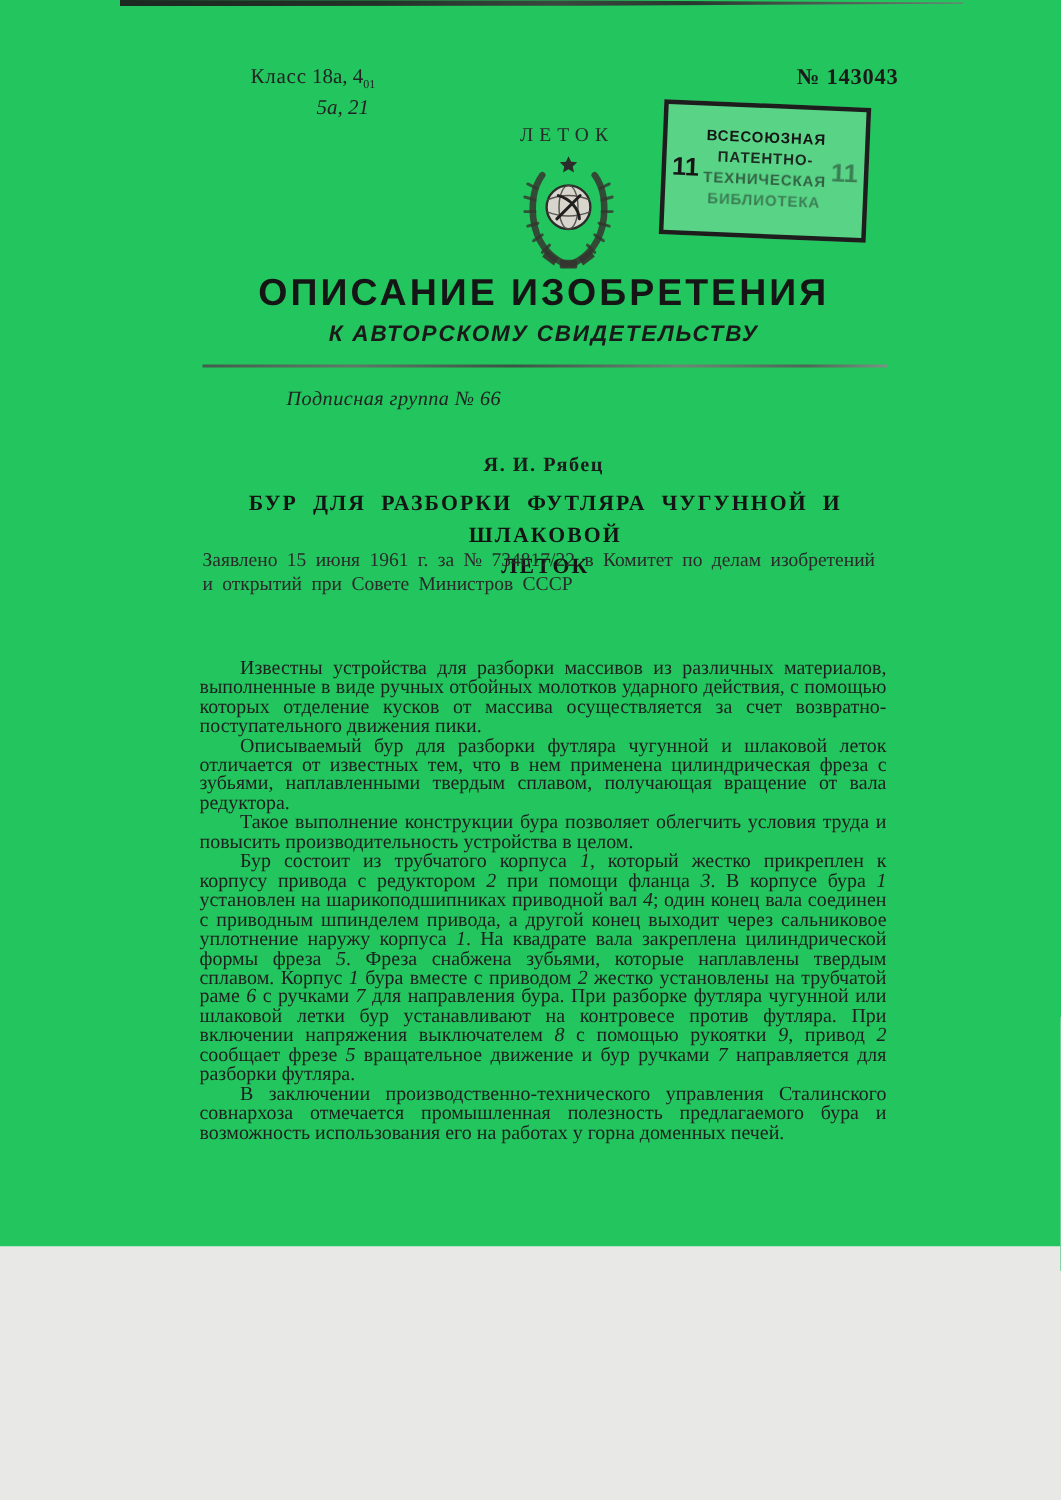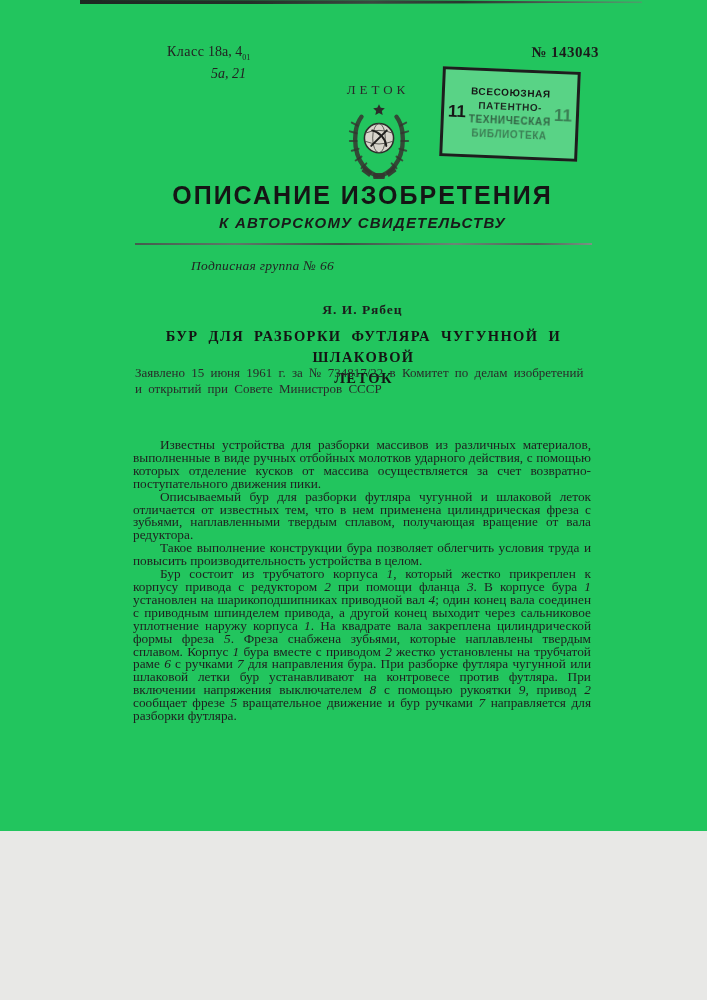--- a/index.html
+++ b/index.html
@@ -182,15 +182,16 @@
     <span>Заявлено 15 июня 1961 г. за № 734817/22 в Комитет по делам изобретений</span><br>
     <span>и открытий при Совете Министров СССР</span>
   </div>
 
 
   <div class="body-text">
       <p>Известны устройства для разборки массивов из различных материалов, выполненные в виде ручных отбойных молотков ударного действия, с помощью которых отделение кусков от массива осуществляется за счет возвратно-поступательного движения пики.</p>
       <p>Описываемый бур для разборки футляра чугунной и шлаковой леток отличается от известных тем, что в нем применена цилиндрическая фреза с зубьями, наплавленными твердым сплавом, получающая вращение от вала редуктора.</p>
       <p>Такое выполнение конструкции бура позволяет облегчить условия труда и повысить производительность устройства в целом.</p>
       <p>Бур состоит из трубчатого корпуса <i>1</i>, который жестко прикреплен к корпусу привода с редуктором <i>2</i> при помощи фланца <i>3</i>. В корпусе бура <i>1</i> установлен на шарикоподшипниках приводной вал <i>4</i>; один конец вала соединен с приводным шпинделем привода, а другой конец выходит через сальниковое уплотнение наружу корпуса <i>1</i>. На квадрате вала закреплена цилиндрической формы фреза <i>5</i>. Фреза снабжена зубьями, которые наплавлены твердым сплавом. Корпус <i>1</i> бура вместе с приводом <i>2</i> жестко установлены на трубчатой раме <i>6</i> с ручками <i>7</i> для направления бура. При разборке футляра чугунной или шлаковой летки бур устанавливают на контровесе против футляра. При включении напряжения выключателем <i>8</i> с помощью рукоятки <i>9</i>, привод <i>2</i> сообщает фрезе <i>5</i> вращательное движение и бур ручками <i>7</i> направляется для разборки футляра.</p>
+      <p>В заключении производственно-технического управления Сталинского совнархоза отмечается промышленная полезность предлагаемого бура и возможность использования его на работах у горна доменных печей.</p>
     </div>
 
 </div>
 
 </body></html>

